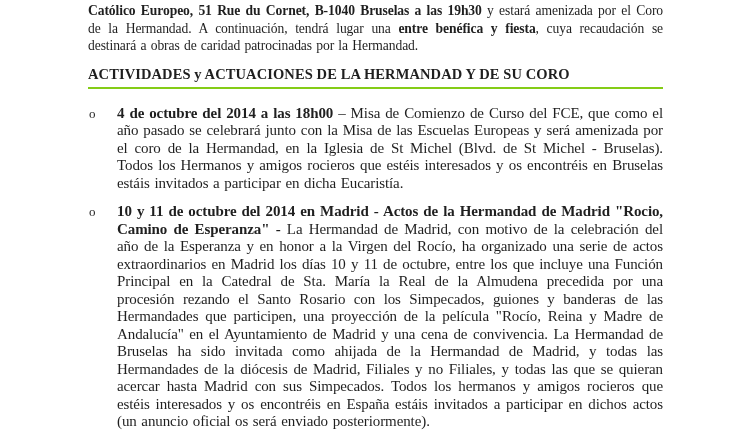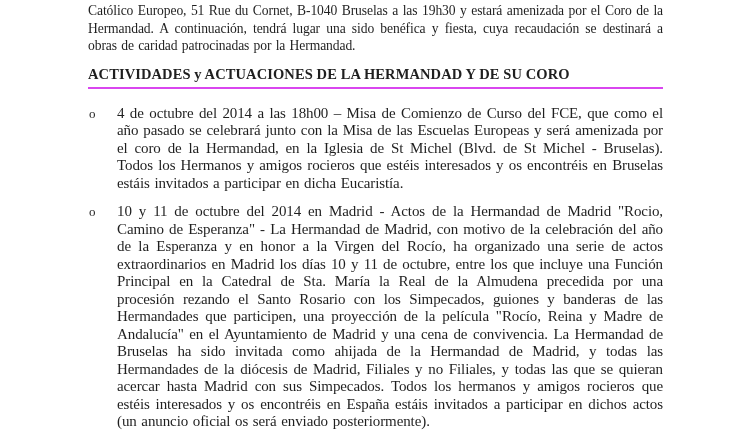--- a/index.html
+++ b/index.html
@@ -24,30 +24,30 @@
   }
   .para {
     margin: 0;
     font-size: 13.6px;
     line-height: 17.5px;
     text-align: justify;
     letter-spacing: -0.1px;
     word-spacing: 1px;
   }
   .intro strong, .bullet-body strong {
-    font-weight: normal;
+    font-weight: bold;
   }
   .section-heading {
     margin: 10px 0 0 0;
     padding: 0 0 3px 0;
     font-size: 14.5px;
     line-height: 19px;
     font-weight: bold;
     letter-spacing: 0.1px;
-    border-bottom: 2px solid #d946ef;
+    border-bottom: 2px solid #84cc16;
     width: 100%;
   }
   .bullet-list {
     list-style: none;
     margin: 16px 0 0 0;
     padding: 0;
   }
   .bullet-item {
     position: relative;
     padding-left: 29px;
@@ -71,21 +71,21 @@
     text-align: justify;
     letter-spacing: -0.1px;
     word-spacing: 1px;
   }
 </style>
 </head>
 <body>
 
 <div class="page">
 
-  <p class="para intro"><strong>Católico Europeo, 51 Rue du Cornet, B-1040 Bruselas a las 19h30</strong><span> y estará amenizada por el Coro de la Hermandad. A continuación, tendrá lugar una </span><strong>sido benéfica y fiesta</strong><span>, cuya recaudación se destinará a obras de caridad patrocinadas por la Hermandad.</span></p>
+  <p class="para intro"><strong>Católico Europeo, 51 Rue du Cornet, B-1040 Bruselas a las 19h30</strong><span> y estará amenizada por el Coro de la Hermandad. A continuación, tendrá lugar una </span><strong>entre benéfica y fiesta</strong><span>, cuya recaudación se destinará a obras de caridad patrocinadas por la Hermandad.</span></p>
 
   <h2 class="section-heading">ACTIVIDADES y ACTUACIONES DE LA HERMANDAD Y DE SU CORO</h2>
 
   <ul class="bullet-list">
 
     <li class="bullet-item">
       <span class="bullet-marker">o</span>
       <span class="bullet-body"><strong>4 de octubre del 2014 a las 18h00</strong><span> – Misa de Comienzo de Curso del FCE, que como el año pasado se celebrará junto con la Misa de las Escuelas Europeas y será amenizada por el coro de la Hermandad, en la Iglesia de St Michel (Blvd. de St Michel - Bruselas). Todos los Hermanos y amigos rocieros que estéis interesados y os encontréis en Bruselas estáis invitados a participar en dicha Eucaristía.</span></span>
     </li>
 

